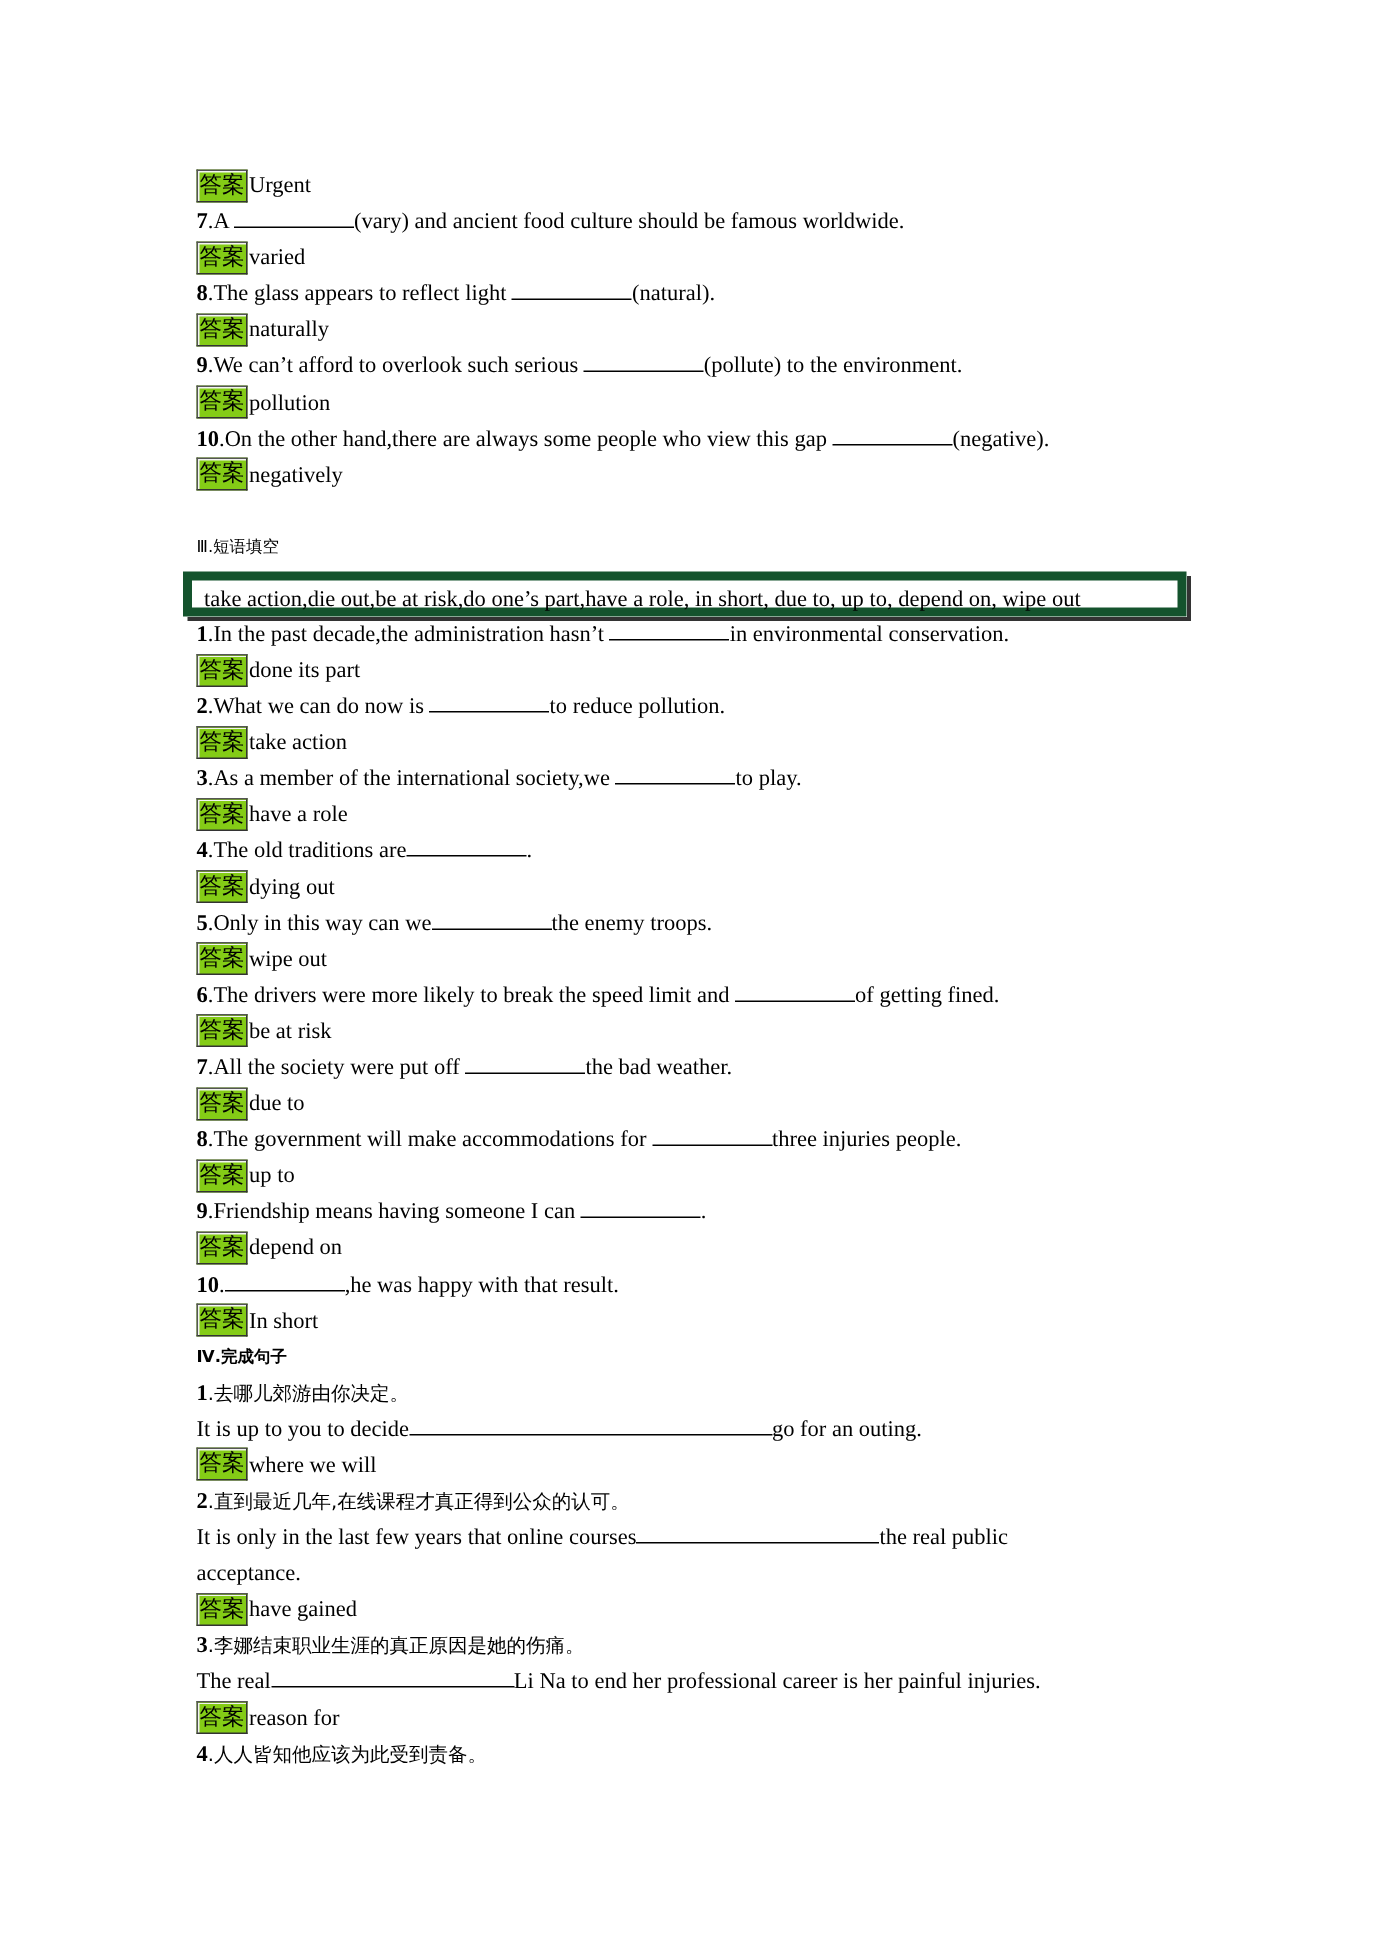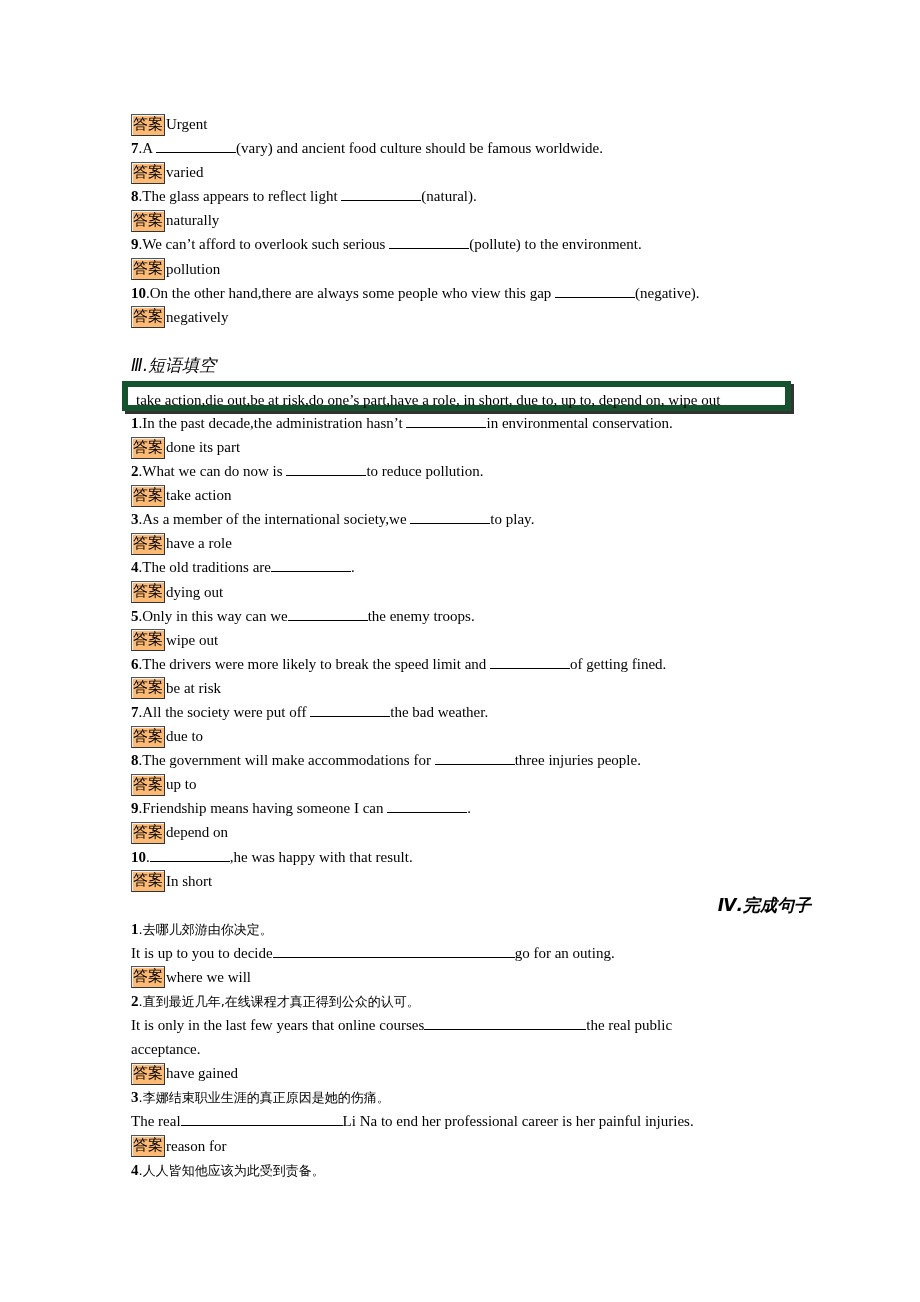--- a/index.html
+++ b/index.html
@@ -10,29 +10,29 @@
       font-size: 15px;
     }
     .page { position: absolute; left: 131px; top: 112px; width: 680px; }
     .line { height: 24.1px; line-height: 24.1px; white-space: nowrap; }
     .num { font-weight: bold; }
     .blank { display: inline-block; border-bottom: 1px solid #000; height: 15px; vertical-align: baseline; }
     .badge {
       display: inline-block; box-sizing: border-box;
       height: 22px; line-height: 19px; padding: 0 1px;
       border: 1px solid #555; border-right-color: #333; border-bottom-color: #333;
-      background: #fdba74; font-family: "DejaVu Sans", sans-serif; font-size: 15px;
+      background: #84cc16; font-family: "DejaVu Sans", sans-serif; font-size: 15px;
       vertical-align: middle; margin-right: 1px; position: relative; top: -1px;
       box-shadow: inset 1px 1px 0 #f2f2f2;
     }
     .section-title {
-      font-family: "DejaVu Sans", sans-serif; font-size: 17px;
-      height: 24px; line-height: 24px; font-style: italic;
+      font-family: "DejaVu Sans", sans-serif; font-size: 11px;
+      height: 24px; line-height: 24px;
     }
-    .section-title.bold { font-weight: bold; text-align: right; }
+    .section-title.bold { font-weight: bold; }
     .wordbox {
       box-sizing: border-box; width: 669px; height: 30px; line-height: 27px;
       border: 6px solid #14532d; padding-left: 1px; margin-left: -9px;
       margin-top: 4px; margin-bottom: 0px; padding-left: 8px;
       box-shadow: 3px 3px 0 #333;
       white-space: nowrap;
     }
     .gap { height: 24px; }
     .zh { font-family: "DejaVu Sans", sans-serif; font-size: 13px; }
   </style>

